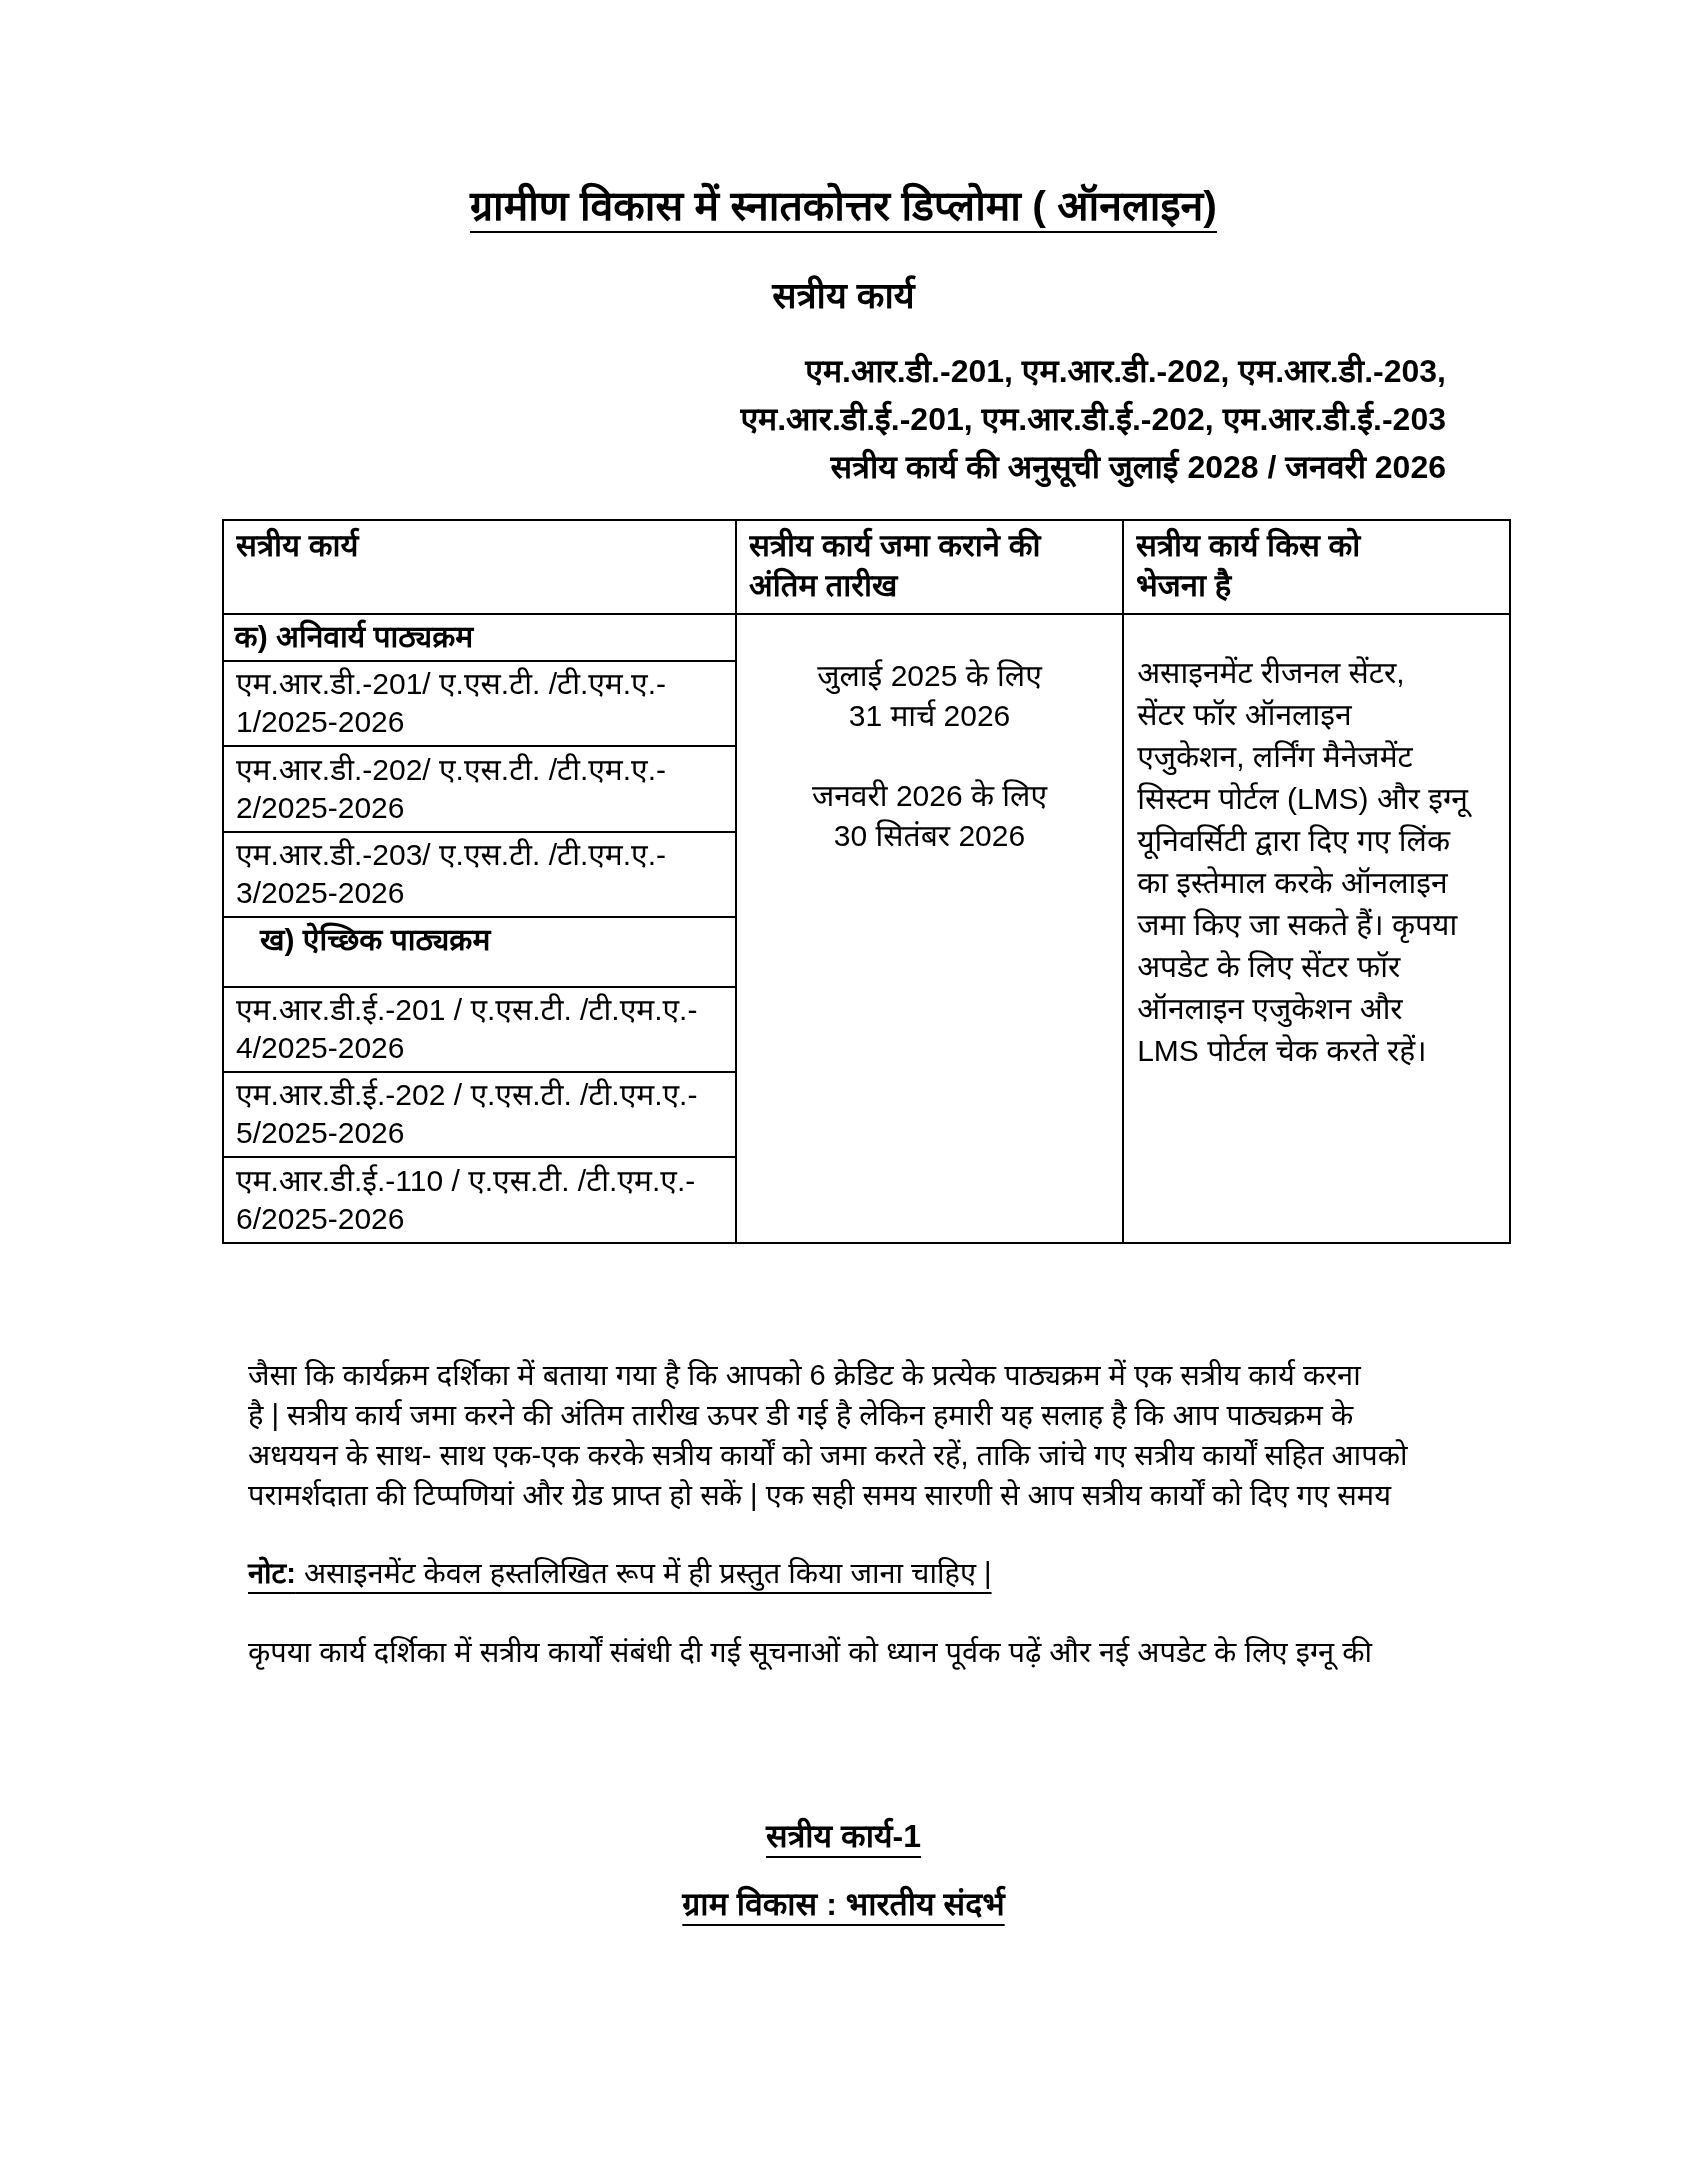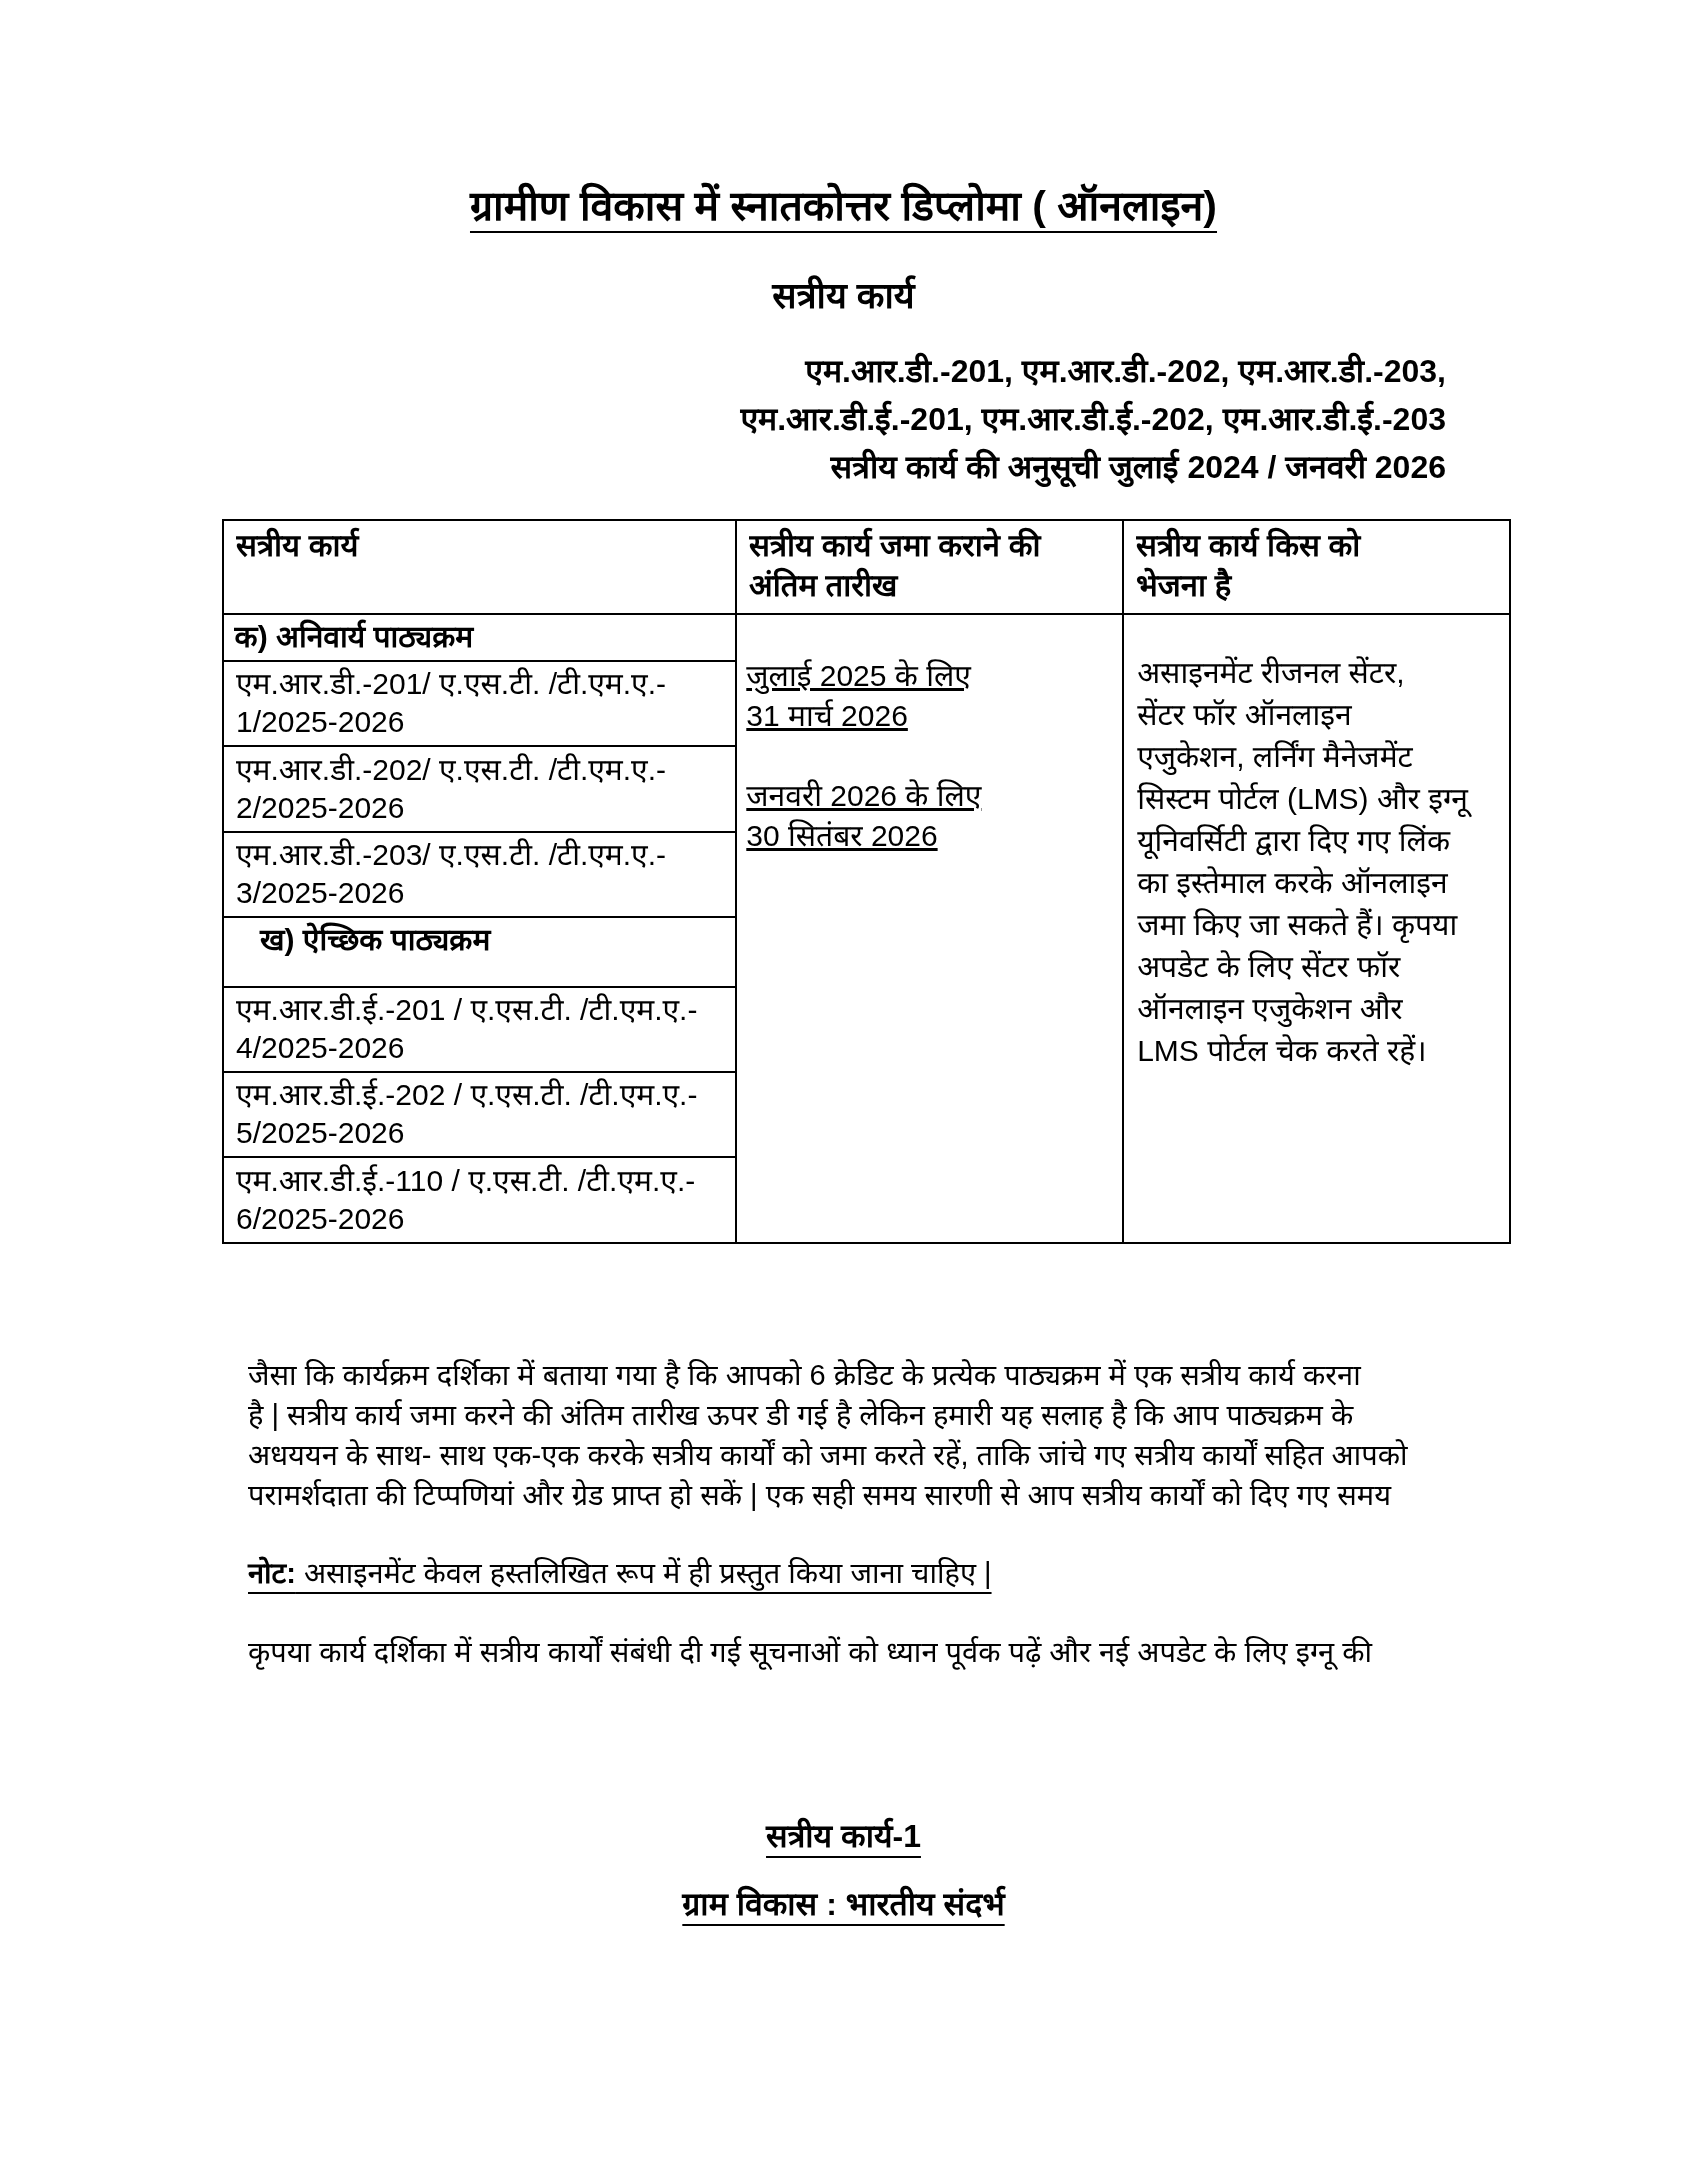--- a/index.html
+++ b/index.html
@@ -50,23 +50,23 @@
     font-size: 30px; line-height: 38px;
     padding: 3.3px 10.6px 4px 10.6px;
   }
   td.c1 div, th div { white-space: nowrap; overflow: hidden; }
   tr.r-section td.c1 { font-weight: bold; }
   tr.r-section-a td.c1 { height: 34px; }
   tr.r-section-b td.c1 { height: 34px; padding-bottom: 26.5px; padding-left: 36px; }
   tr.r-course td.c1 { height: 70px; padding-left: 12px; }
 
   td.c2 {
+    text-align: center;
     font-size: 30px; line-height: 40px;
     padding: 41px 9.3px 0 9.3px;
-    text-decoration: underline;
   }
   td.c2 .spacer { height: 40px; }
   td.c3 {
     font-size: 30px; line-height: 42px;
     padding: 37px 12px 0 13.2px;
   }
   td.c2 div, td.c3 div { white-space: nowrap; overflow: hidden; }
 
   .para {
     margin-left: 248px; margin-right: 198px;
@@ -102,21 +102,21 @@
 
   <div class="title-wrap">
     <span class="doc-title">ग्रामीण विकास में स्नातकोत्तर डिप्लोमा ( ऑनलाइन)</span>
   </div>
 
   <div class="subtitle">सत्रीय कार्य</div>
 
   <div class="codes">
     <div>एम.आर.डी.-201, एम.आर.डी.-202, एम.आर.डी.-203,</div>
     <div>एम.आर.डी.ई.-201, एम.आर.डी.ई.-202, एम.आर.डी.ई.-203</div>
-    <div>सत्रीय कार्य की अनुसूची जुलाई 2024 / जनवरी 2026</div>
+    <div>सत्रीय कार्य की अनुसूची जुलाई 2028 / जनवरी 2026</div>
   </div>
 
   <table class="schedule">
     <colgroup>
       <col style="width:513px">
       <col style="width:387px">
       <col style="width:387px">
     </colgroup>
     <tbody>
         <tr>

